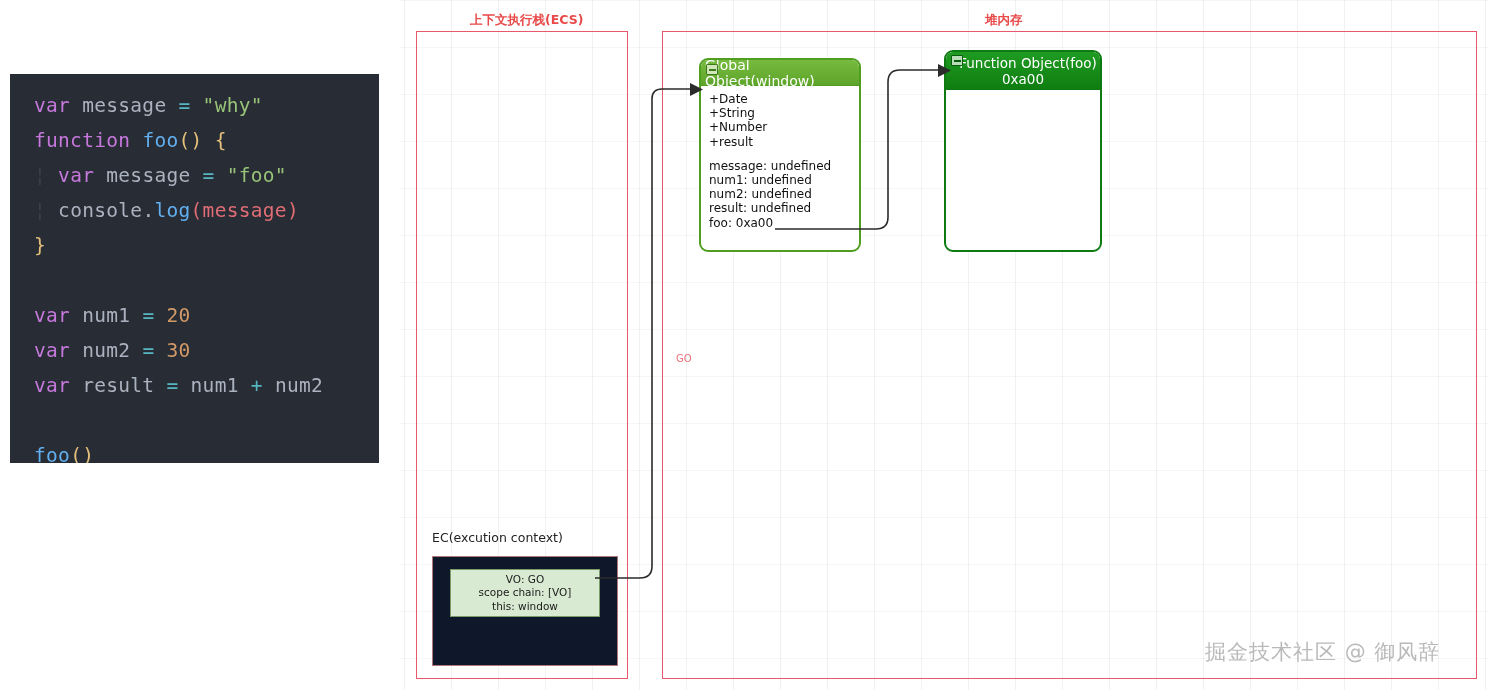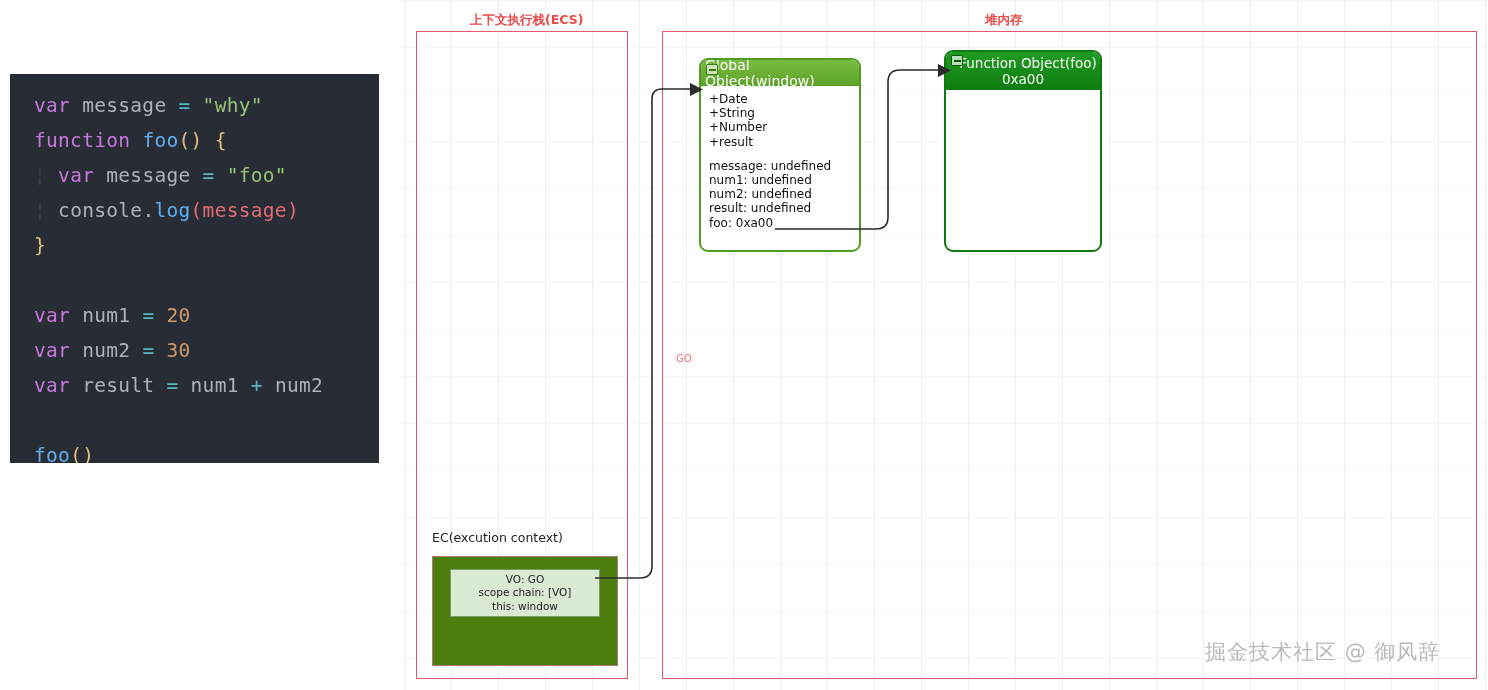--- a/index.html
+++ b/index.html
@@ -74,21 +74,21 @@
 
   
   #ec-label {
     position:absolute; left:432px; top:530px;
     font-size:12.5px; color:#222;
     font-family:"DejaVu Sans","Liberation Sans",sans-serif;
     white-space:nowrap;
   }
   #ec-pink {
     position:absolute; left:432px; top:556px; width:186px; height:110px;
-    background:#4d7c0f; border:1.3px solid #b07878;
+    background:#0f172a; border:1.3px solid #b07878;
   }
   #vo-green {
     position:absolute; left:17px; top:12px; width:150px; height:48px;
     background:#d9ead3; border:1.2px solid #7a9a6a;
     display:flex; flex-direction:column; align-items:center;
     justify-content:center;
   }
   .vo-line {
     font-size:10.5px; color:#1a1a1a; line-height:13.5px;
     font-family:"DejaVu Sans","Liberation Sans",sans-serif;

